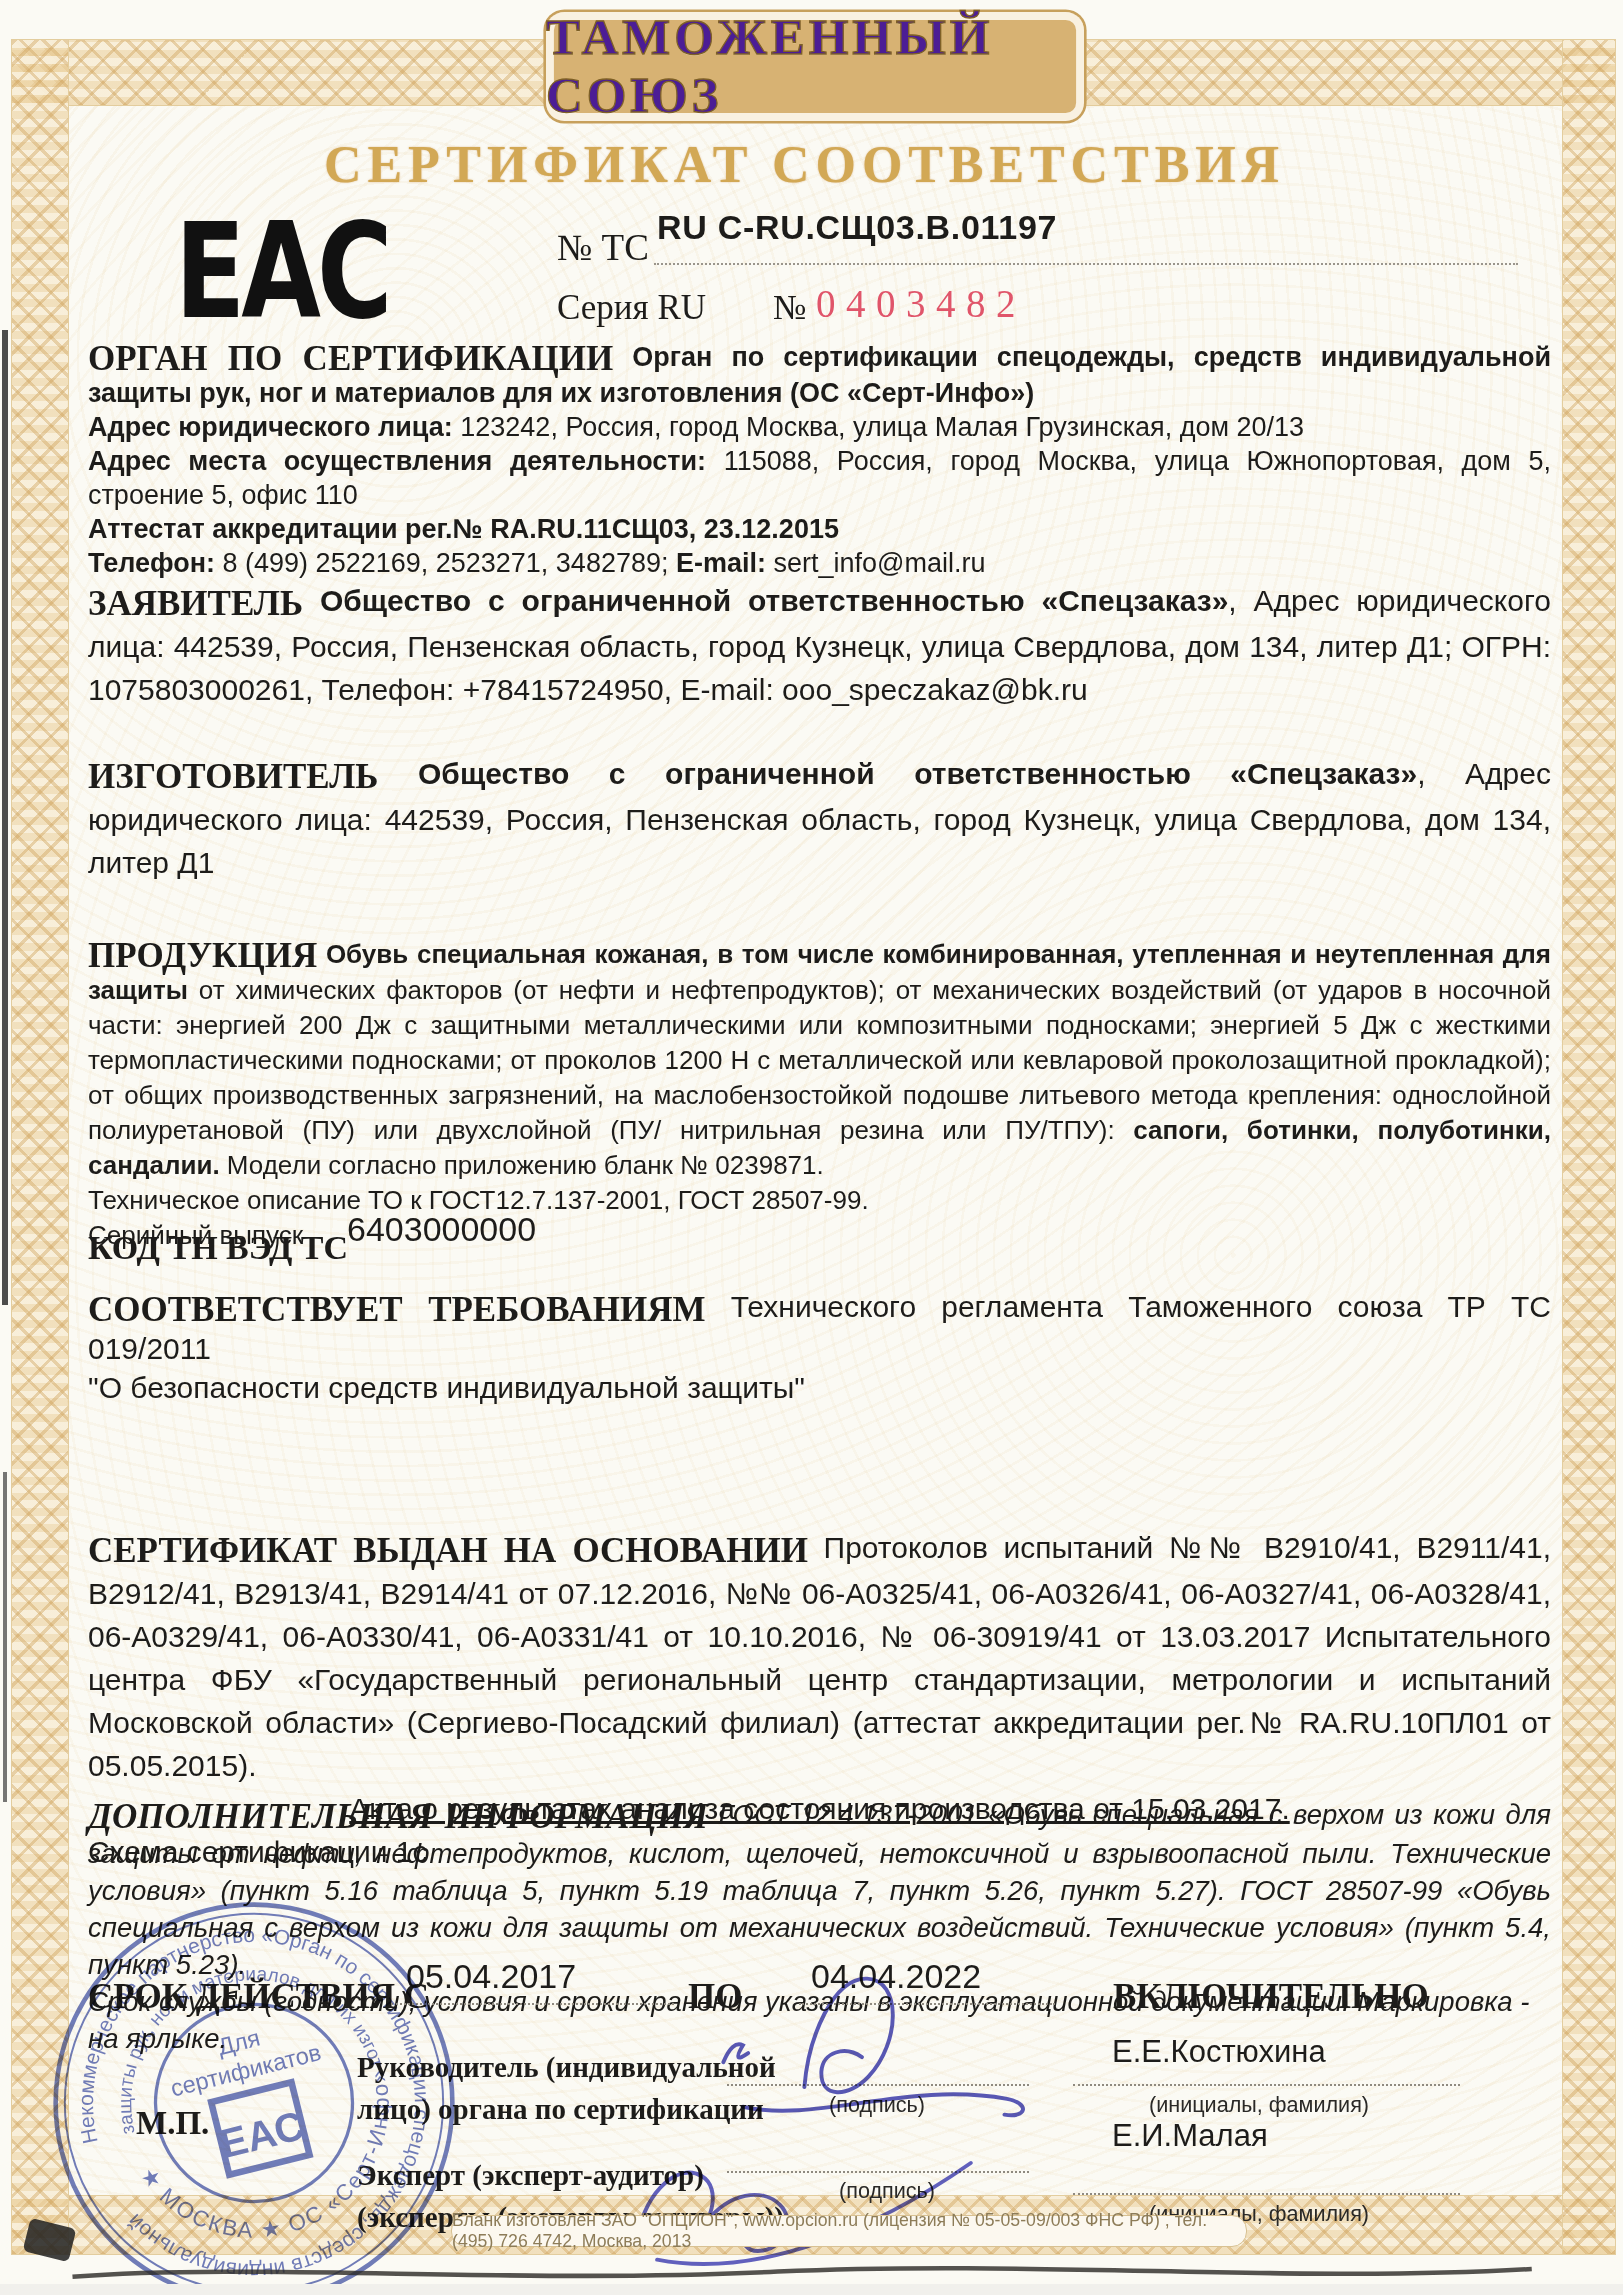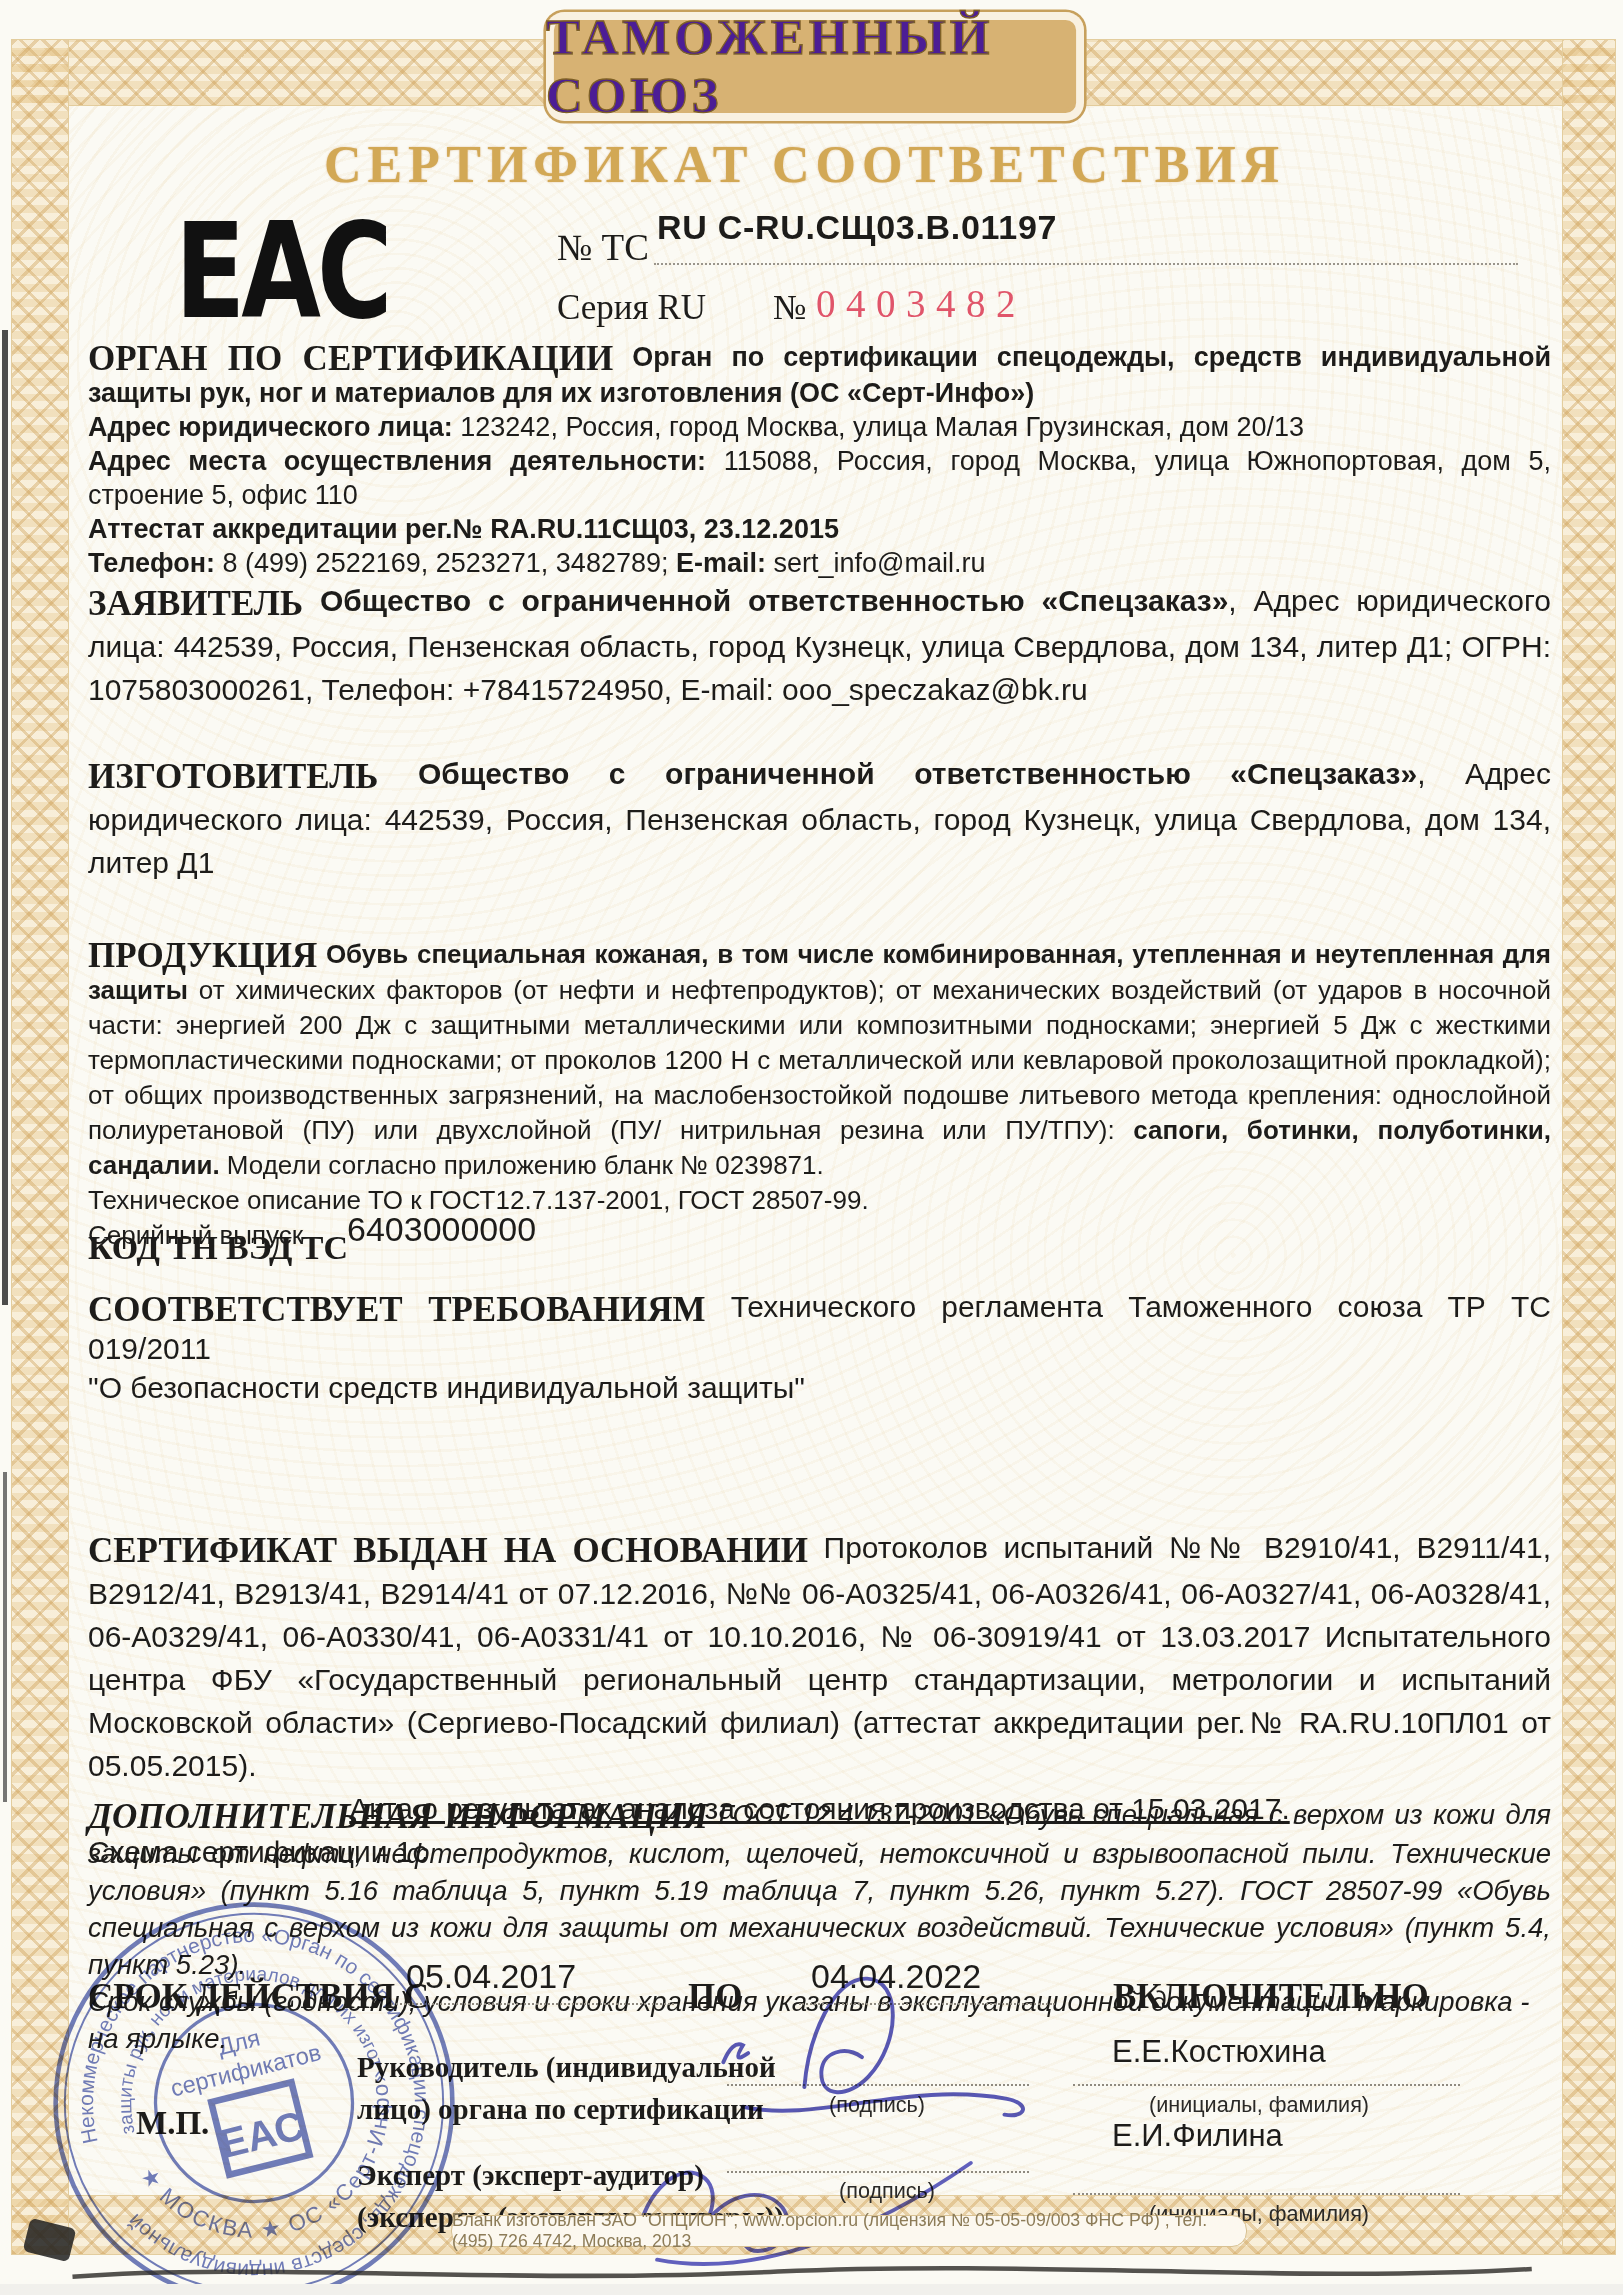--- a/index.html
+++ b/index.html
@@ -152,21 +152,21 @@
   <span class="abs serifb l46" style="left:357px;top:2051px;">Руководитель (индивидуальной</span>
   <span class="abs serifb l46" style="left:357px;top:2093px;">лицо) органа по сертификации</span>
 
   <div class="dotline" style="left:727px;top:2084px;width:302px;"></div>
   <span class="abs cap" style="left:829px;top:2092px;">(подпись)</span>
 
   <span class="abs" style="left:1112px;top:2034px;font-size:31px;">Е.Е.Костюхина</span>
   <div class="dotline" style="left:1073px;top:2084px;width:387px;"></div>
   <span class="abs cap" style="left:1149px;top:2092px;">(инициалы, фамилия)</span>
 
-  <span class="abs" style="left:1112px;top:2118px;font-size:31px;">Е.И.Филина</span>
+  <span class="abs" style="left:1112px;top:2118px;font-size:31px;">Е.И.Малая</span>
   <div class="dotline" style="left:1073px;top:2193px;width:387px;"></div>
   <span class="abs cap" style="left:1149px;top:2201px;">(инициалы, фамилия)</span>
 
   <span class="abs serifb l46" style="left:357px;top:2159px;">Эксперт (эксперт-аудитор)</span>
   <span class="abs serifb l46" style="left:357px;top:2201px;">(эксперты (эксперты-аудиторы))</span>
   <div class="dotline" style="left:727px;top:2171px;width:302px;"></div>
   <span class="abs cap" style="left:839px;top:2178px;">(подпись)</span>
 
   <svg class="stamp" viewBox="0 0 670 670">
     <defs>

